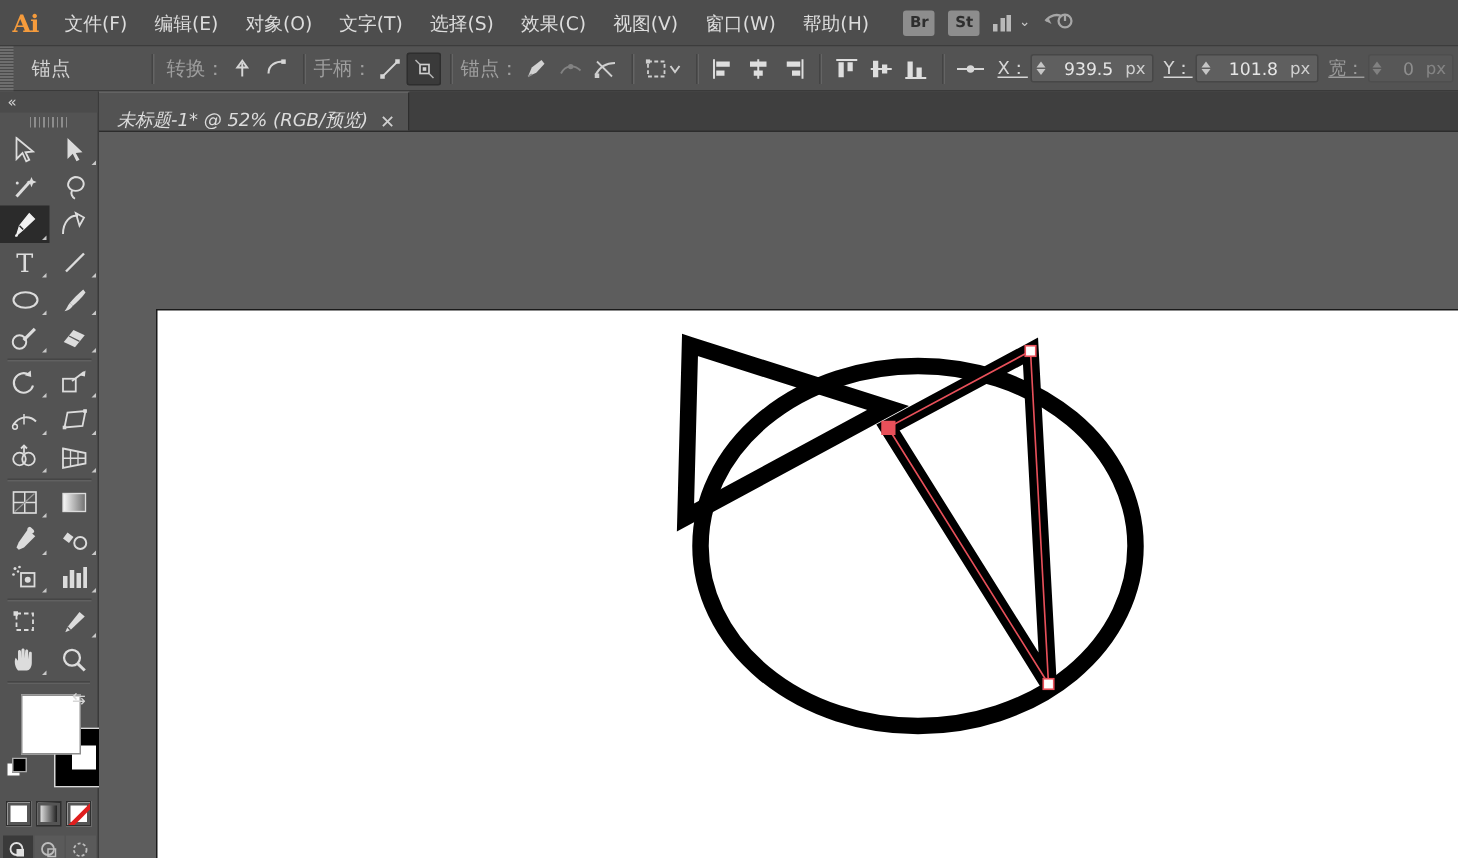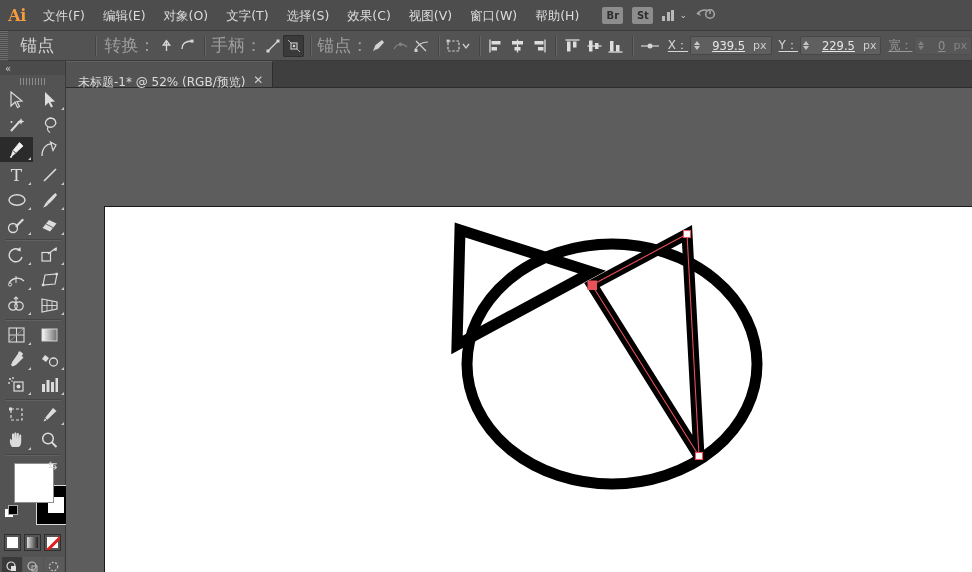--- a/index.html
+++ b/index.html
@@ -51,21 +51,21 @@
   .controlbar {
     position: absolute; left: 0; top: 31px; width: 972px; height: 30px;
     background: #535353;
     border-bottom: 1px solid #3a3a3a;
     display: flex; align-items: center;
   }
   .cb-grip {
     width: 9px; height: 30px; margin-right: 3px;
     background: repeating-linear-gradient(to bottom,#6e6e6e 0 1px,#4a4a4a 1px 2px);
   }
-  .cb-label { color: #d2d2d2; font-size: 17px; white-space: nowrap; font-family: Liberation Mono, monospace; }
+  .cb-label { color: #d2d2d2; font-size: 13px; white-space: nowrap; font-family: Liberation Mono, monospace; }
   .cb-label.dim { color: #9e9e9e; }
   .cb-sep {
     width: 1px; height: 20px; background: #444; margin: 0 6px;
     box-shadow: 1px 0 0 #646464;
   }
   .cb-btn {
     width: 23px; height: 22px; display: flex; align-items: center;
     justify-content: center; border-radius: 2px; cursor: default;
   }
   .cb-btn.pressed { background: #3a3a3a; box-shadow: inset 0 0 0 1px #2e2e2e; }
@@ -81,40 +81,41 @@
     justify-content: center; width: 11px; gap: 1px; margin-right: 1px;
   }
   .spin i {
     width: 0; height: 0; border-left: 3.5px solid transparent;
     border-right: 3.5px solid transparent;
   }
   .spin i.up { border-bottom: 4px solid #c6c6c6; }
   .spin i.dn { border-top: 4px solid #c6c6c6; }
   .num-val {
     color: #e6e6e6; font-size: 11.5px; min-width: 42px;
-    text-align: right; white-space: nowrap; text-decoration: underline;
+    text-align: right; white-space: nowrap;
   }
   .num-unit { color: #cfcfcf; font-size: 11px; margin-left: 8px; }
   .axis-lbl {
     color: #d6d6d6; font-size: 12px; margin-left: 7px;
     text-decoration: underline; text-underline-offset: 2px;
   }
   .axis-lbl.dim { color: #9a9a9a; }
 
   
   .tabbar {
     position: absolute; left: 66px; top: 61px; width: 906px; height: 27px;
     background: #3f3f3f; border-bottom: 1px solid #2c2c2c;
     display: flex; align-items: flex-end;
   }
   .doc-tab {
-    height: 26px; display: flex; align-items: flex-start; gap: 8px;
+    height: 26px; display: flex; align-items: center; gap: 8px;
     background: #535353; padding: 12px 9px 0 12px;
     border-right: 1px solid #2e2e2e; border-top: 1px solid #636363;
     cursor: default;
+    font-style: italic;
   }
   .doc-tab-title { color: #dcdcdc; font-size: 12px; white-space: nowrap; }
   .tab-close { color: #cfcfcf; font-size: 12px; line-height: 1; cursor: pointer; }
 
   
   .toolpanel {
     position: absolute; left: 0; top: 61px; width: 66px; height: 511px;
     background: #535353; border-right: 1px solid #3a3a3a;
   }
   .tp-head {
@@ -390,21 +391,21 @@
       <span class="num-val">939.5</span>
       <span class="num-unit">px</span>
     </div>
 
     <span class="axis-lbl">Y：</span>
     <div class="num-field">
       <span class="spin">
           <i class="up"></i>
           <i class="dn"></i>
         </span>
-      <span class="num-val">229.5</span>
+      <span class="num-val">101.8</span>
       <span class="num-unit">px</span>
     </div>
 
     <span class="axis-lbl dim">宽：</span>
     <div class="num-field disabled">
       <span class="spin">
           <i class="up"></i>
           <i class="dn"></i>
         </span>
       <span class="num-val" style="min-width:18px">0</span>

